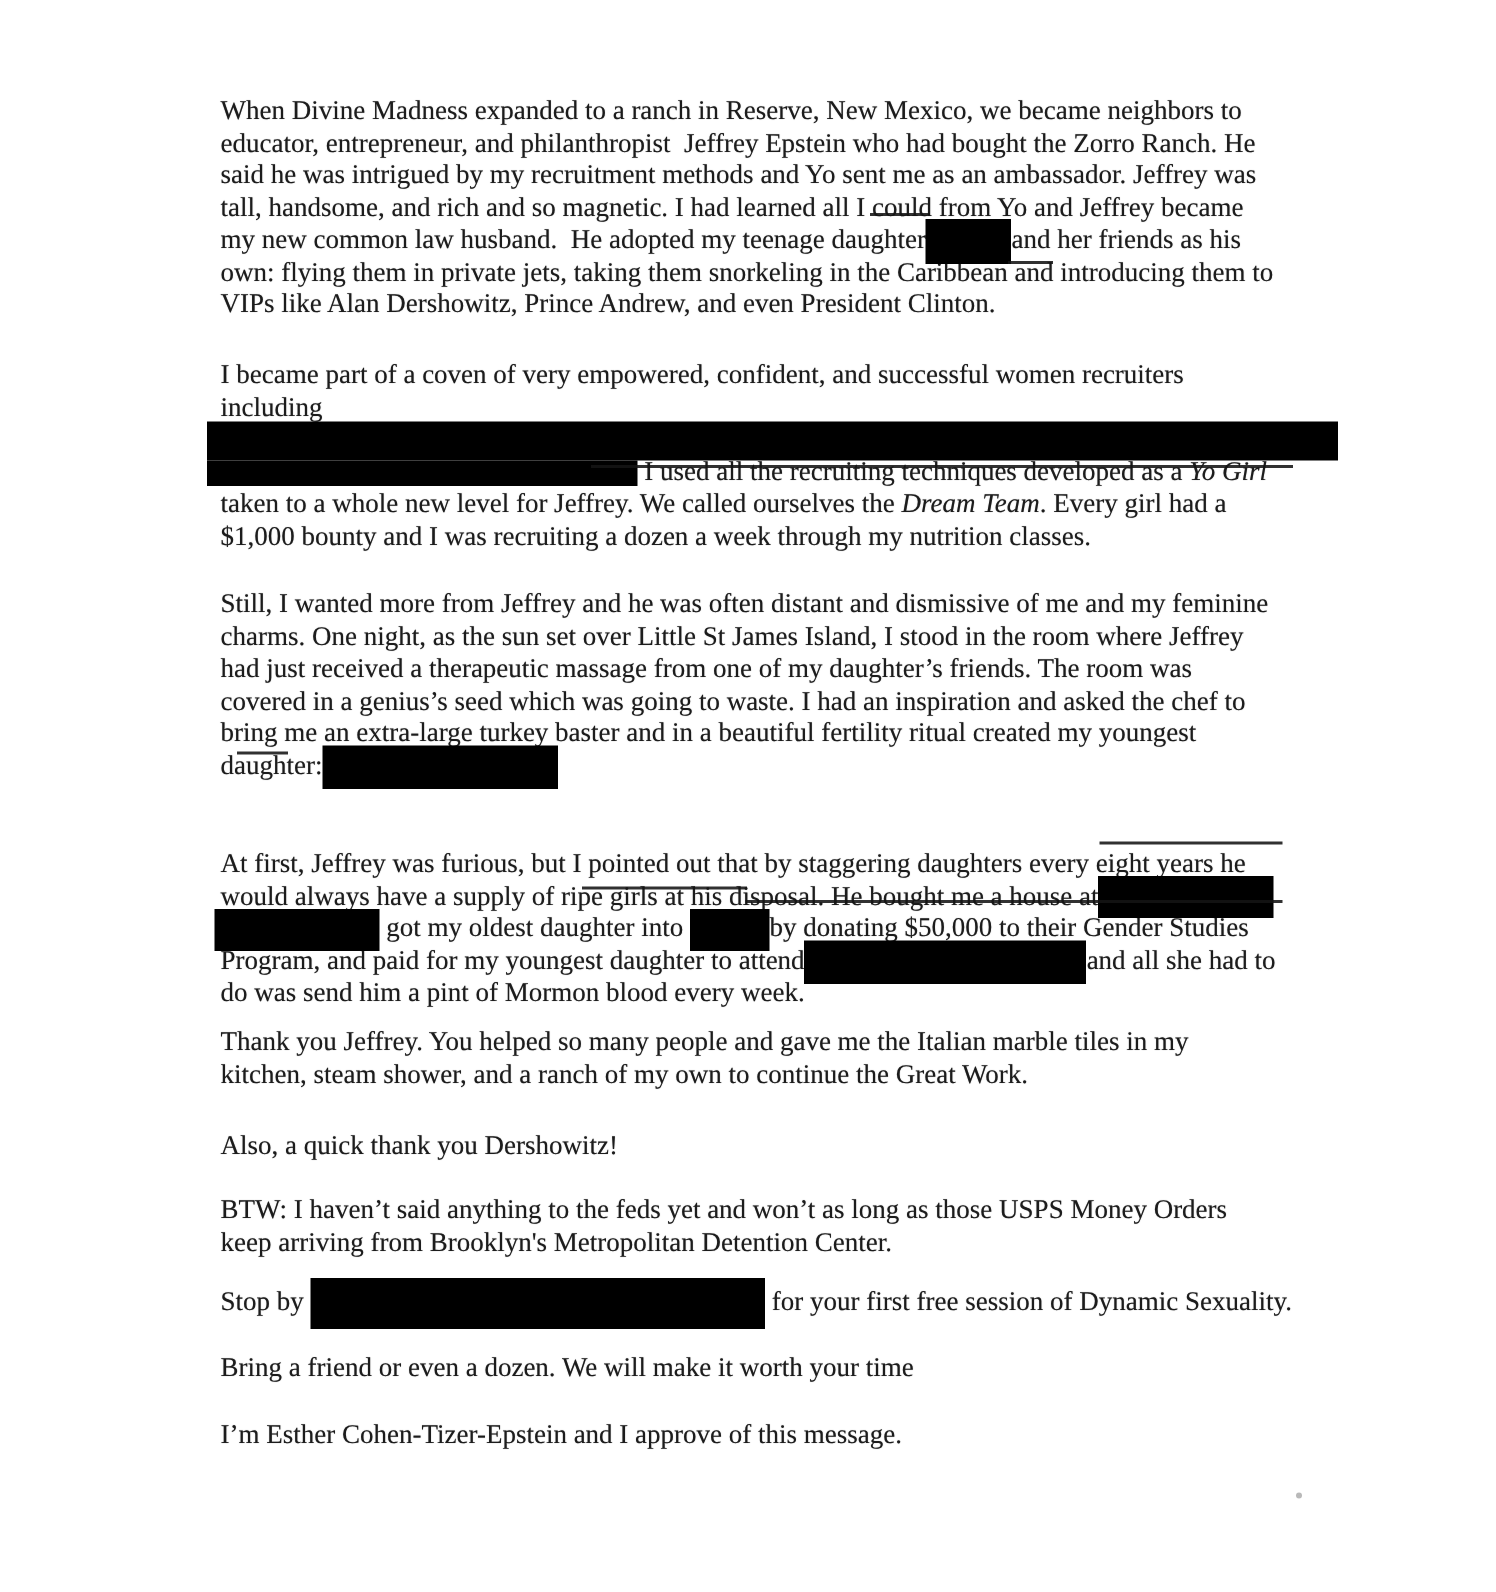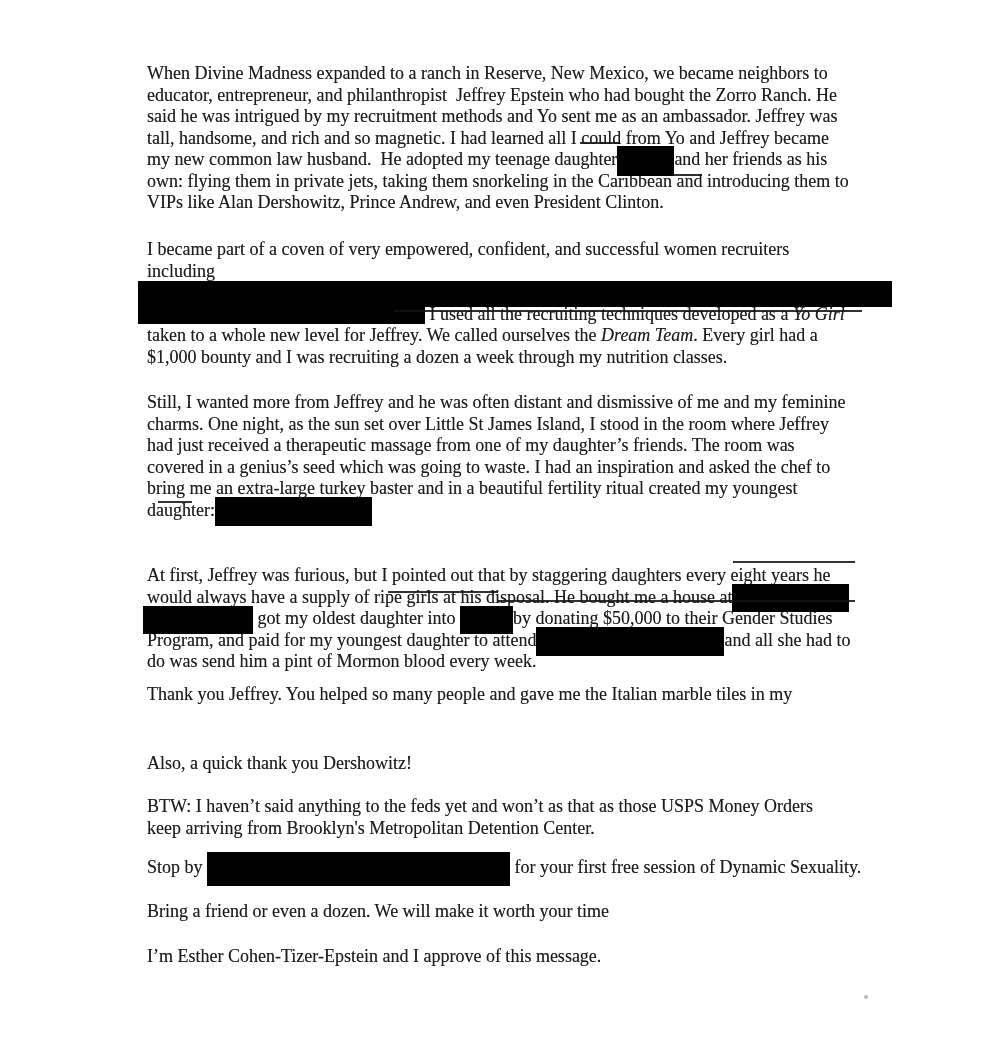--- a/index.html
+++ b/index.html
@@ -49,23 +49,23 @@
 </style>
 </head>
 <body>
 
 <div class="page">
   <div class="doc">
       <div class="para pp0"><div class="line"><span>When Divine Madness expanded to a ranch in Reserve, New Mexico, we became neighbors to</span></div><div class="line"><span>educator, entrepreneur, and philanthropist  Jeffrey Epstein who had bought the Zorro Ranch. He</span></div><div class="line"><span>said he was intrigued by my recruitment methods and Yo sent me as an ambassador. Jeffrey was</span></div><div class="line"><span>tall, handsome, and rich and so magnetic. I had learned all I could from Yo and Jeffrey became</span></div><div class="line"><span>my new common law husband.  He adopted my teenage daughter</span><span class="redact" style="width: 57px; height: 30px; background: rgb(0, 0, 0);"></span><span>and her friends as his</span></div><div class="line"><span>own: flying them in private jets, taking them snorkeling in the Caribbean and introducing them to</span></div><div class="line"><span>VIPs like Alan Dershowitz, Prince Andrew, and even President Clinton.</span></div></div>
       <div class="para pp1"><div class="line"><span>I became part of a coven of very empowered, confident, and successful women recruiters</span></div><div class="line"><span>including</span></div><div class="line"><span class="redact" style="width: 754px; height: 26px; margin-left: -9px; background: rgb(0, 0, 0);"></span></div><div class="line"><span class="redact" style="width: 287px; height: 17px; margin-left: -9px; background: rgb(0, 0, 0);"></span><span> I used all the recruiting techniques developed as a </span><span class="ital">Yo Girl</span></div><div class="line"><span>taken to a whole new level for Jeffrey. We called ourselves the </span><span class="ital">Dream Team</span><span>. Every girl had a</span></div><div class="line"><span>$1,000 bounty and I was recruiting a dozen a week through my nutrition classes.</span></div></div>
       <div class="para pp2"><div class="line"><span>Still, I wanted more from Jeffrey and he was often distant and dismissive of me and my feminine</span></div><div class="line"><span>charms. One night, as the sun set over Little St James Island, I stood in the room where Jeffrey</span></div><div class="line"><span>had just received a therapeutic massage from one of my daughter’s friends. The room was</span></div><div class="line"><span>covered in a genius’s seed which was going to waste. I had an inspiration and asked the chef to</span></div><div class="line"><span>bring me an extra-large turkey baster and in a beautiful fertility ritual created my youngest</span></div><div class="line"><span>daughter:</span><span class="redact" style="width: 157px; height: 29px; background: rgb(0, 0, 0);"></span></div></div>
       <div class="para pp3"><div class="line"><span>At first, Jeffrey was furious, but I pointed out that by staggering daughters every eight years he</span></div><div class="line"><span>would always have a supply of ripe girls at his disposal. He bought me a house at</span><span class="redact" style="width: 117px; height: 28px; background: rgb(0, 0, 0);"></span></div><div class="line"><span class="redact" style="width: 110px; height: 28px; margin-left: -4px; background: rgb(0, 0, 0);"></span><span> got my oldest daughter into </span><span class="redact" style="width: 53px; height: 28px; background: rgb(0, 0, 0);"></span><span>by donating $50,000 to their Gender Studies</span></div><div class="line"><span>Program, and paid for my youngest daughter to attend</span><span class="redact" style="width: 188px; height: 29px; background: rgb(0, 0, 0);"></span><span>and all she had to</span></div><div class="line"><span>do was send him a pint of Mormon blood every week.</span></div></div>
-      <div class="para pp4"><div class="line"><span>Thank you Jeffrey. You helped so many people and gave me the Italian marble tiles in my</span></div></div>
+      <div class="para pp4"><div class="line"><span>Thank you Jeffrey. You helped so many people and gave me the Italian marble tiles in my</span></div><div class="line"><span>kitchen, steam shower, and a ranch of my own to continue the Great Work.</span></div></div>
       <div class="para pp5"><div class="line"><span>Also, a quick thank you Dershowitz!</span></div></div>
-      <div class="para pp6"><div class="line"><span>BTW: I haven’t said anything to the feds yet and won’t as that as those USPS Money Orders</span></div><div class="line"><span>keep arriving from Brooklyn's Metropolitan Detention Center.</span></div></div>
+      <div class="para pp6"><div class="line"><span>BTW: I haven’t said anything to the feds yet and won’t as long as those USPS Money Orders</span></div><div class="line"><span>keep arriving from Brooklyn's Metropolitan Detention Center.</span></div></div>
       <div class="para pp7"><div class="line"><span>Stop by </span><span class="redact" style="width: 303px; height: 34px; background: rgb(0, 0, 0);"></span><span> for your first free session of Dynamic Sexuality.</span></div></div>
       <div class="para pp8"><div class="line"><span>Bring a friend or even a dozen. We will make it worth your time</span></div></div>
       <div class="para pp9"><div class="line"><span>I’m Esther Cohen-Tizer-Epstein and I approve of this message.</span></div></div>
       <div class="artifact" style="left: 580px; top: 142px; width: 40px; height: 2px;"></div>
       <div class="artifact" style="left: 672px; top: 174px; width: 30px; height: 2px;"></div>
       <div class="artifact" style="left: 394px; top: 310px; width: 468px; height: 2px;"></div>
       <div class="artifact" style="left: 158px; top: 501px; width: 34px; height: 2px;"></div>
       <div class="artifact" style="left: 733px; top: 561px; width: 122px; height: 2px;"></div>
       <div class="artifact" style="left: 388px; top: 591px; width: 110px; height: 2px;"></div>
       <div class="artifact" style="left: 497px; top: 600px; width: 358px; height: 2px;"></div>

